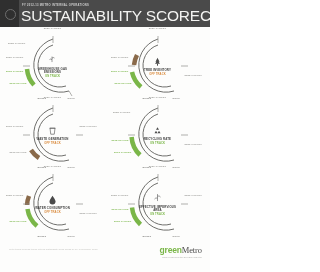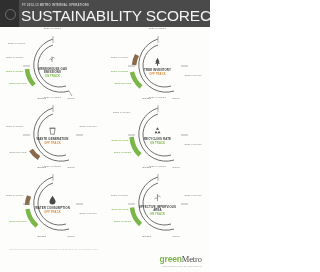--- a/index.html
+++ b/index.html
@@ -78,21 +78,21 @@
   .t-lft2{right:60px;top:22px;text-align:right;}
   .t-lft3{right:60px;top:36px;text-align:right;}
   .t-lft4{right:57px;top:48px;text-align:right;}
   .t-rgt1{left:58px;top:22px;text-align:left;}
   .t-rgt2{left:58px;top:40px;text-align:left;}
   .t-start{left:16px;top:63px;text-align:center;}
   .t-goal{left:46px;top:63px;text-align:center;}
 
   
   .footer{position:absolute;left:0;top:243px;width:210px;height:29px;}
-  .logo{position:absolute;right:8px;top:12px;text-align:right;}
+  .logo{position:absolute;right:8px;top:3px;text-align:right;}
   .logo-main{font-size:8.5px;line-height:9px;white-space:nowrap;}
   .logo-green{color:#7ab648;font-weight:bold;letter-spacing:-.2px;}
   .logo-metro{color:#4a4a4a;font-family:"Liberation Serif",serif;letter-spacing:-.1px;}
   .logo-url{margin-top:.5px;font-size:2.3px;color:#a8a8a4;letter-spacing:.15px;white-space:nowrap;}
   .foot-note{
     position:absolute;left:9px;top:5px;width:95px;
     font-size:2.2px;line-height:3px;color:#c2c2be;
   }
 </style>
 </head>

